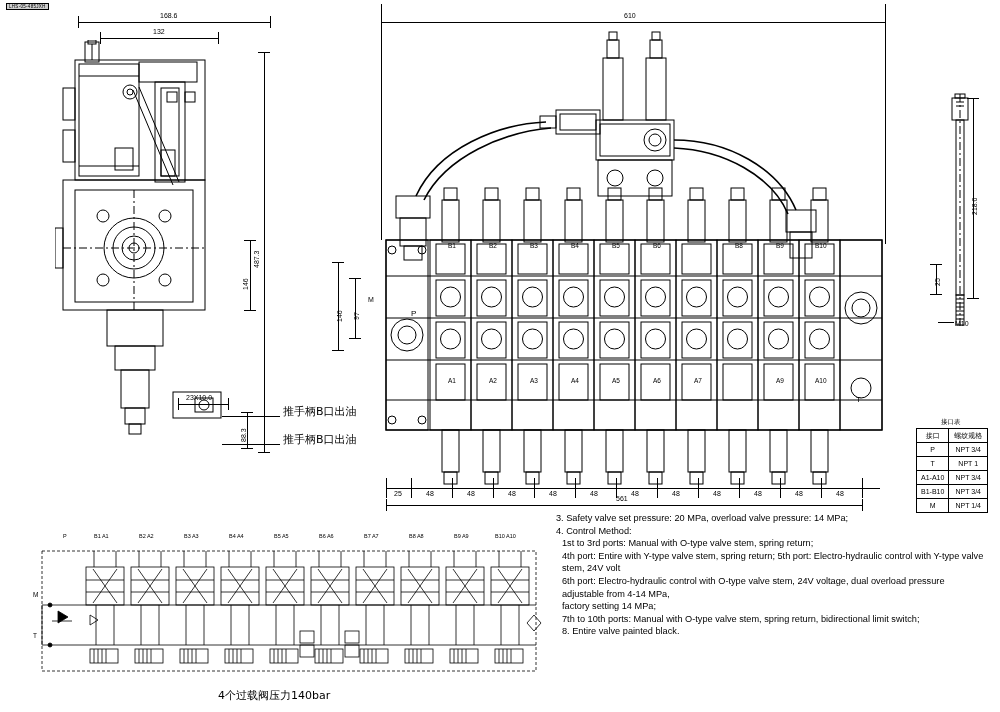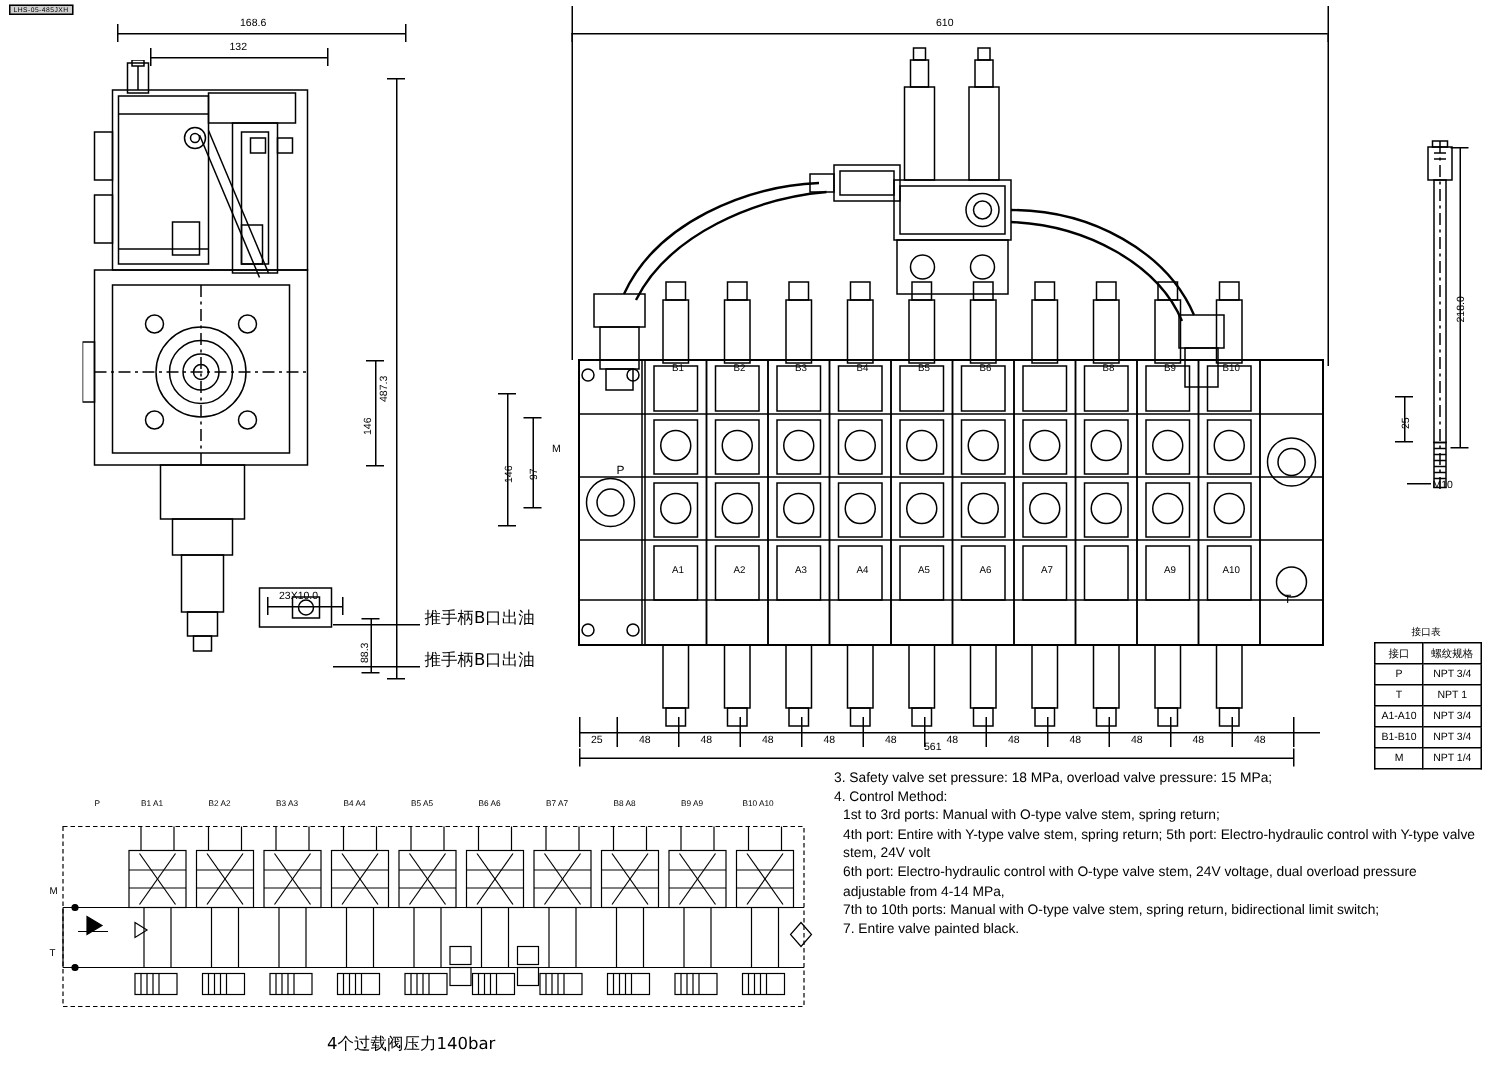--- a/index.html
+++ b/index.html
@@ -512,27 +512,28 @@
       <td>NPT 3/4</td>
     </tr>
     <tr>
       <td>M</td>
       <td>NPT 1/4</td>
     </tr>
   </tbody>
     </table>
 
   <div id="notes">
-    <div class="item">3. Safety valve set pressure: 18 MPa, overload valve pressure: 15 MPa;</div>
+    <div class="item">3. Safety valve set pressure: 20 MPa, overload valve pressure: 14 MPa;</div>
     <div class="item">4. Control Method:</div>
     <div class="item indent">1st to 3rd ports: Manual with O-type valve stem, spring return;</div>
     <div class="item indent">4th port: Entire with Y-type valve stem, spring return; 5th port: Electro-hydraulic control with Y-type valve stem, 24V volt</div>
     <div class="item indent">6th port: Electro-hydraulic control with O-type valve stem, 24V voltage, dual overload pressure adjustable from 4-14 MPa,</div>
+    <div class="item indent">factory setting 14 MPa;</div>
     <div class="item indent">7th to 10th ports: Manual with O-type valve stem, spring return, bidirectional limit switch;</div>
-    <div class="item indent">7. Entire valve painted black.</div>
+    <div class="item indent">8. Entire valve painted black.</div>
   </div>
 
   <div>
 
     <div class="lbl lbl-xs" style="left:63px; top:534px;">P</div>
     <div class="lbl lbl-xs" style="left:94px; top:534px;">B1 A1</div>
     <div class="lbl lbl-xs" style="left:139px; top:534px;">B2 A2</div>
     <div class="lbl lbl-xs" style="left:184px; top:534px;">B3 A3</div>
     <div class="lbl lbl-xs" style="left:229px; top:534px;">B4 A4</div>
     <div class="lbl lbl-xs" style="left:274px; top:534px;">B5 A5</div>

